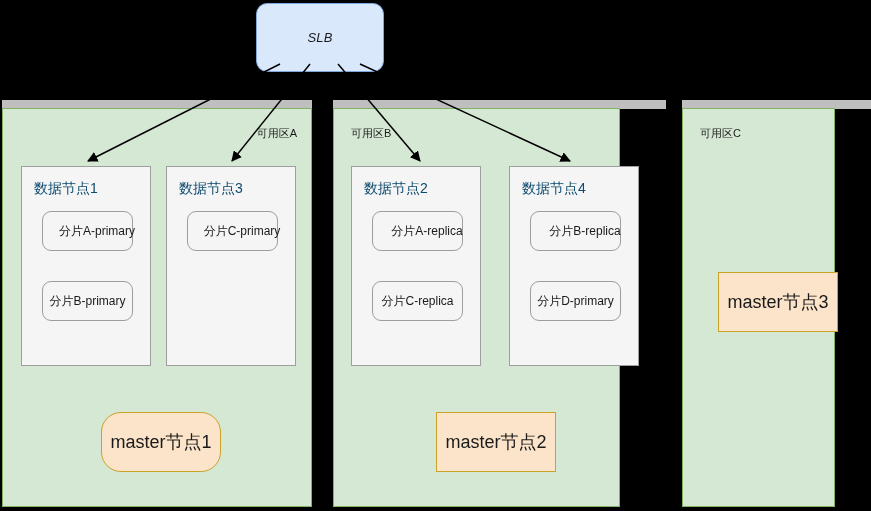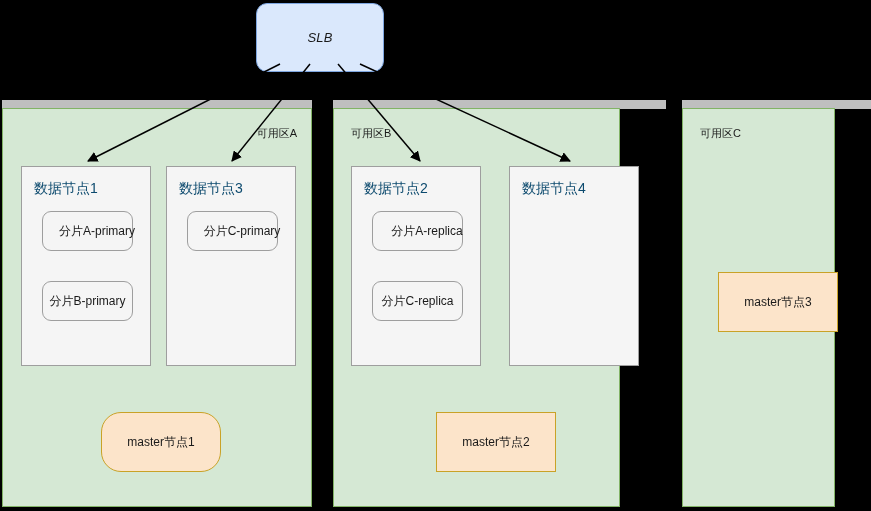--- a/index.html
+++ b/index.html
@@ -113,21 +113,21 @@
   .master-node {
     position: absolute;
     width: 120px;
     height: 60px;
     background: #FCE4CA;
     border: 1.4px solid #C9A227;
     box-sizing: border-box;
     display: flex;
     align-items: center;
     justify-content: center;
-    font-size: 12px;
+    font-size: 18px;
     color: #1a1a1a;
     white-space: nowrap;
   }
 
   
   #arrows {
     position: absolute;
     left: 0;
     top: 0;
     width: 871px;
@@ -165,20 +165,22 @@
     <div class="zone-title">可用区B</div>
 
     <div class="data-node" style="left:17px;">
       <div class="data-node-title">数据节点2</div>
       <div class="shard shard-1">分片A-replica</div>
       <div class="shard shard-2">分片C-replica</div>
     </div>
 
     <div class="data-node" style="left:175px;">
       <div class="data-node-title">数据节点4</div>
+      <div class="shard shard-1">分片B-replica</div>
+      <div class="shard shard-2">分片D-primary</div>
     </div>
 
     <div class="master-node" style="left:102px; top:303px;">master节点2</div>
   </div>
 
   <div class="zone" id="zone-c">
     <div class="zone-title">可用区C</div>
     <div class="master-node" style="left:35px; top:163px;">master节点3</div>
   </div>
 

